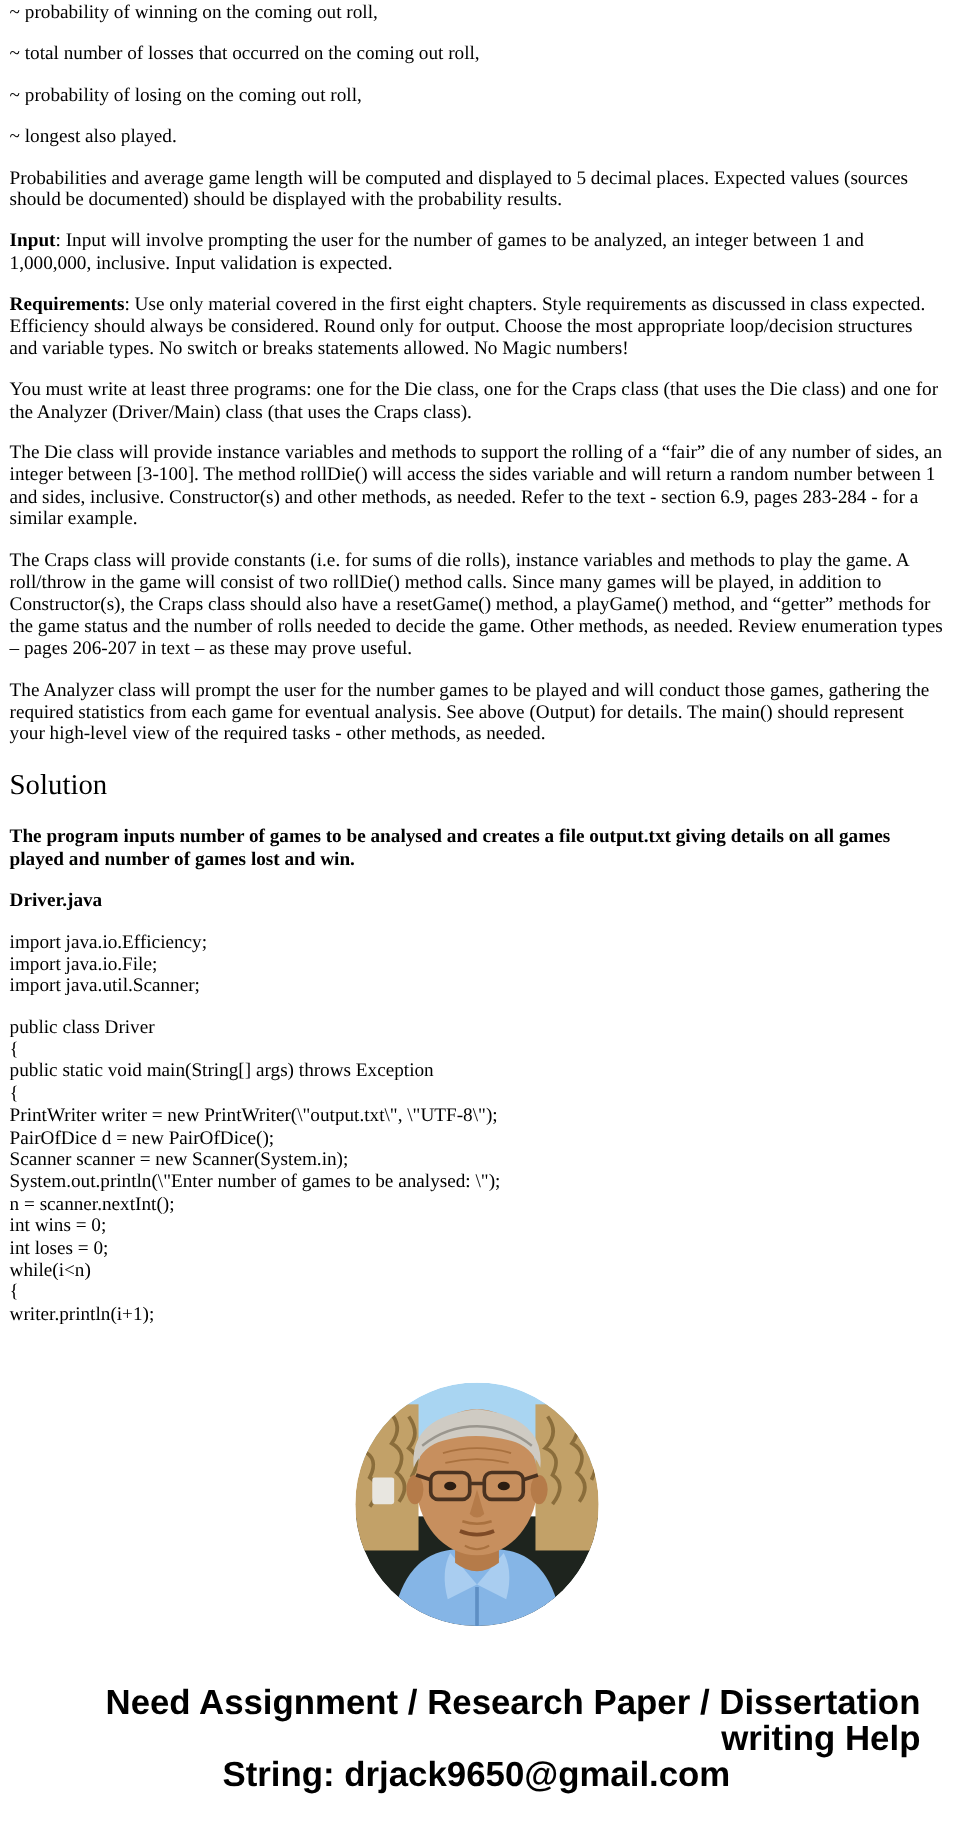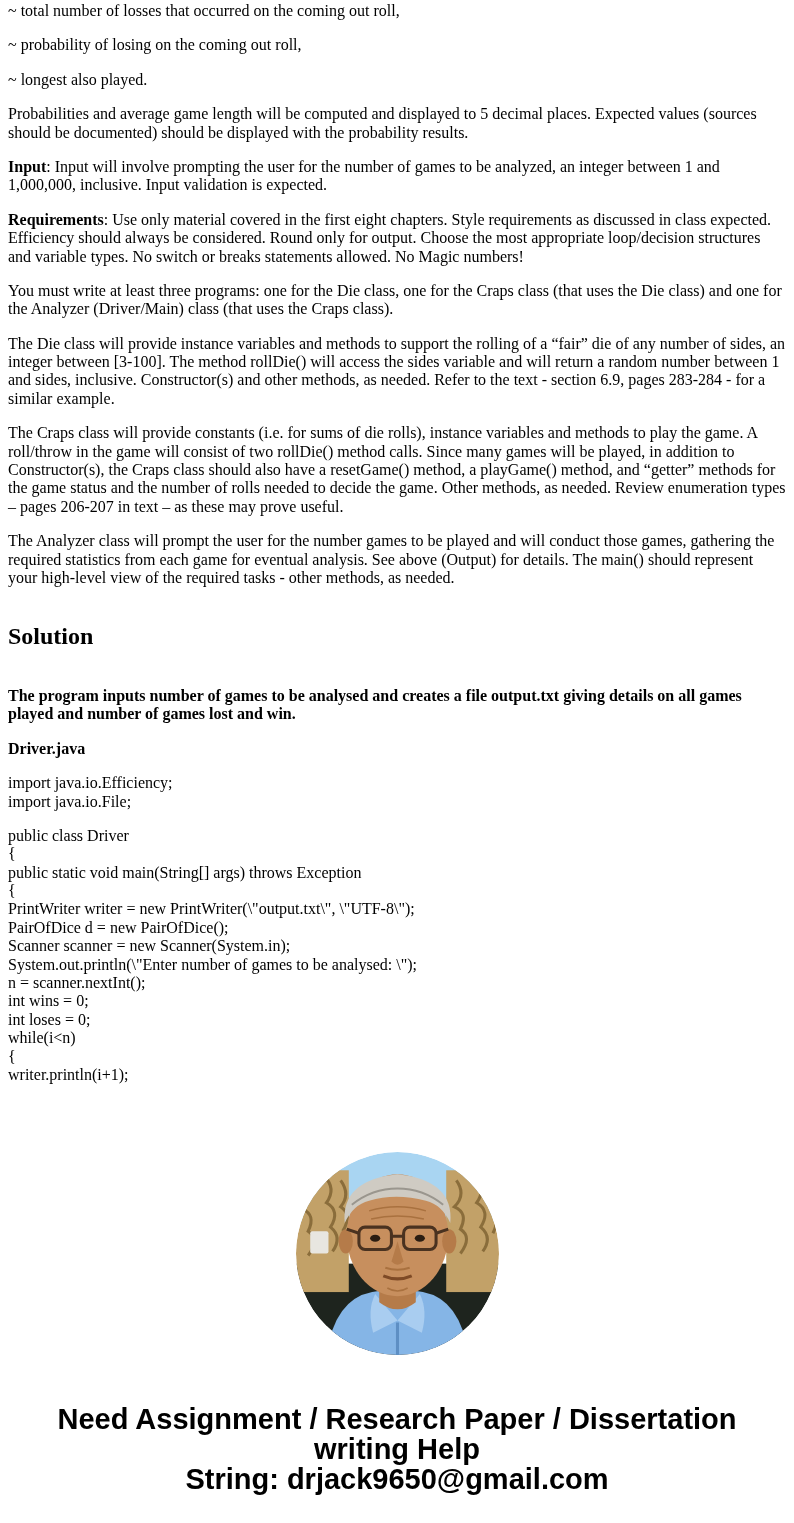--- a/index.html
+++ b/index.html
@@ -15,22 +15,22 @@
     overflow: hidden;
   }
   .doc-inner {
     margin-top: -14px;
     padding: 0 8px;
     line-height: 1.15;
   }
   .doc-inner p { margin: 16px 0; }
   .doc-inner p.code-block { margin: 16px 0; }
   h2.solution {
-    font-size: 24px; font-weight: bold;
-    margin: 36px 0;
+    font-size: 24px; font-weight: normal;
+    margin: 20px 0;
     font-family: "Liberation Serif", serif;
   }
   .bold-para { font-weight: bold; }
   .code-block span { display: block; }
   .avatar-section {
     margin-top: 23px;
     text-align: center;
     height: 203px;
   }
   .avatar {
@@ -44,28 +44,30 @@
     text-align: center;
     font-family: "Liberation Sans", sans-serif;
     font-weight: bold;
     font-size: 29px;
     line-height: 30px;
     color: #000;
   }
   .footer .footer-line1 {
     max-width: 740px;
     margin: 0 auto;
+    text-align: right;
   }
 </style>
 </head>
 <body>
 
 <div class="doc-clip">
   <div class="doc-inner">
 
+    <p>~ probability of winning on the coming out roll,</p>
 
     <p>~ total number of losses that occurred on the coming out roll,</p>
     <p>~ probability of losing on the coming out roll,</p>
     <p>~ longest also played.</p>
 
     <p>Probabilities and average game length will be computed and displayed to 5 decimal places. Expected values (sources should be documented) should be displayed with the probability results.</p>
 
     <p><strong>Input</strong><span>: Input will involve prompting the user for the number of games to be analyzed, an integer between 1 and 1,000,000, inclusive. Input validation is expected.</span></p>
 
     <p><strong>Requirements</strong><span>: Use only material covered in the first eight chapters. Style requirements as discussed in class expected. Efficiency should always be considered. Round only for output. Choose the most appropriate loop/decision structures and variable types. No switch or breaks statements allowed. No Magic numbers!</span></p>
@@ -80,20 +82,21 @@
 
     <h2 class="solution">Solution</h2>
 
     <p class="bold-para">The program inputs number of games to be analysed and creates a file output.txt giving details on all games played and number of games lost and win.</p>
 
     <p class="bold-para">Driver.java</p>
 
     <p class="code-block">
       <span>import java.io.Efficiency;</span>
       <span>import java.io.File;</span>
+      <span>import java.util.Scanner;</span>
     </p>
 
     <p class="code-block">
       <span>public class Driver</span>
       <span>{</span>
       <span>public static void main(String[] args) throws Exception</span>
       <span>{</span>
       <span>PrintWriter writer = new PrintWriter(\"output.txt\", \"UTF-8\");</span>
       <span>PairOfDice d = new PairOfDice();</span>
       <span>Scanner scanner = new Scanner(System.in);</span>

